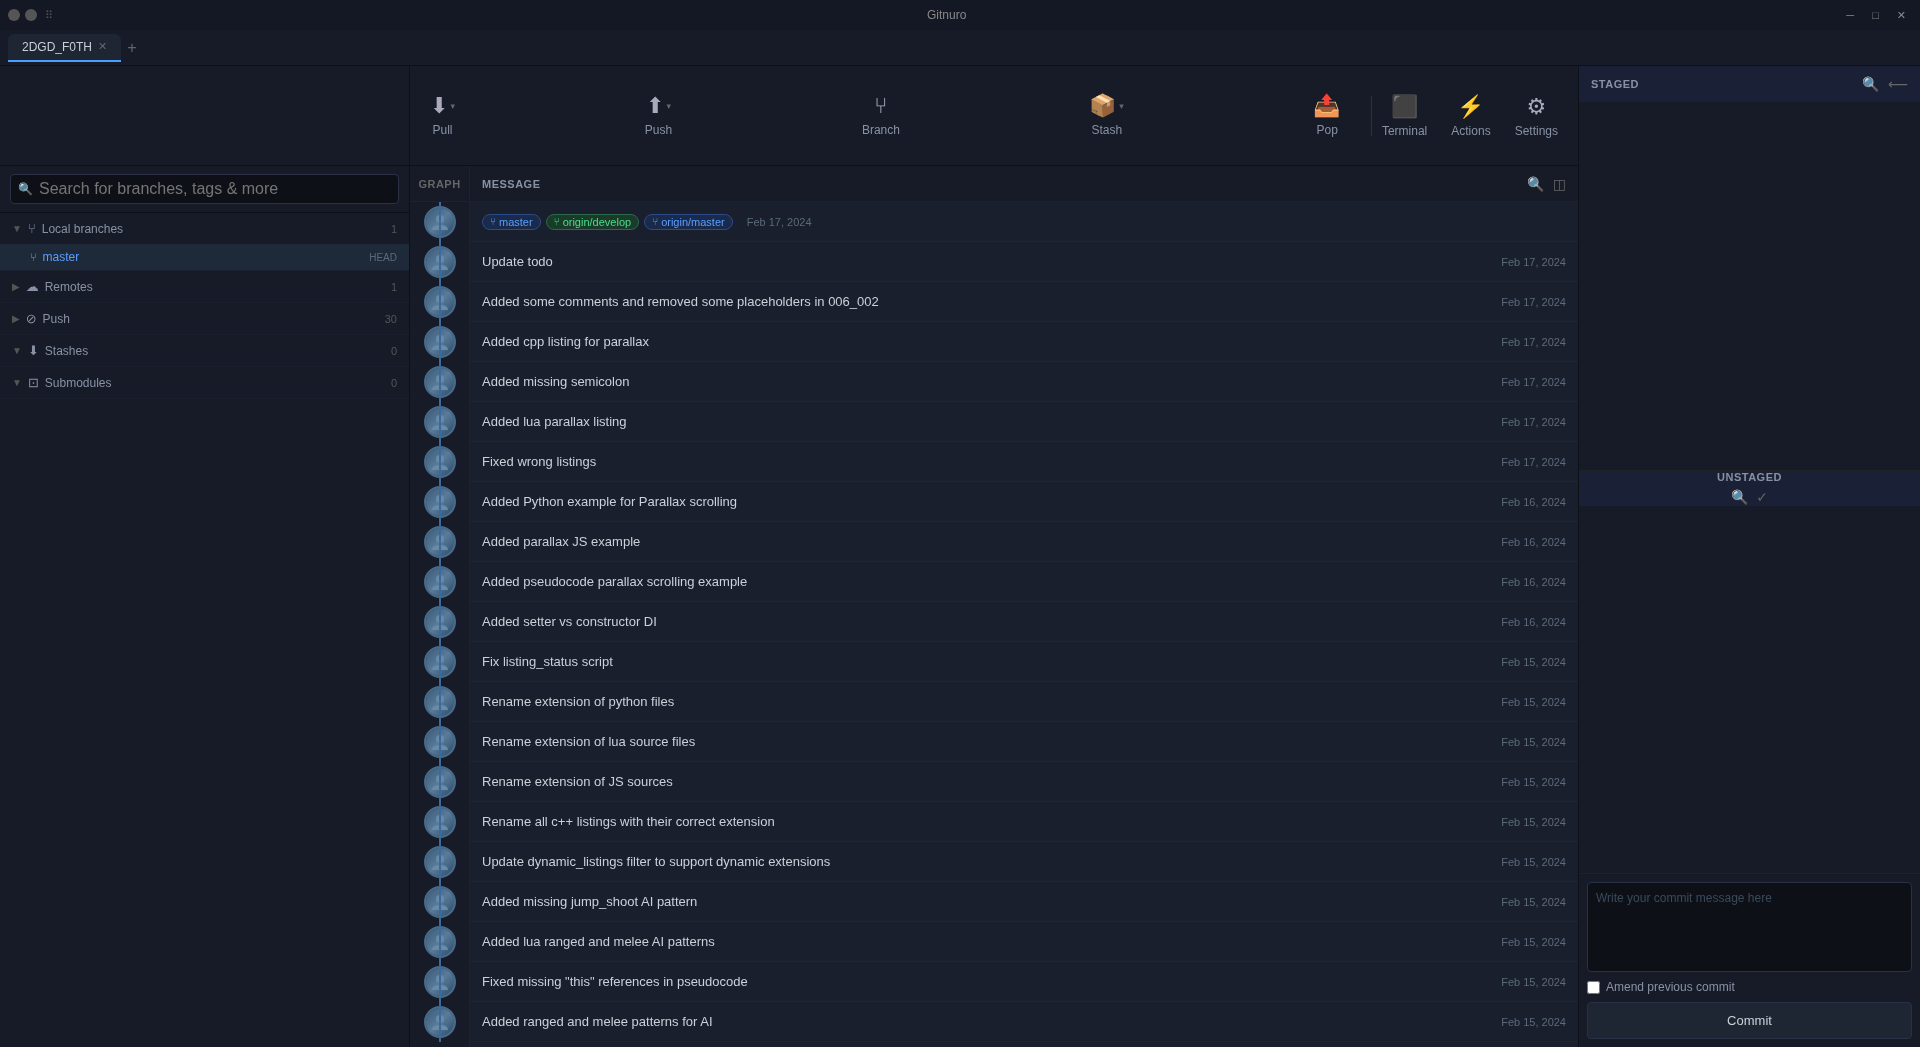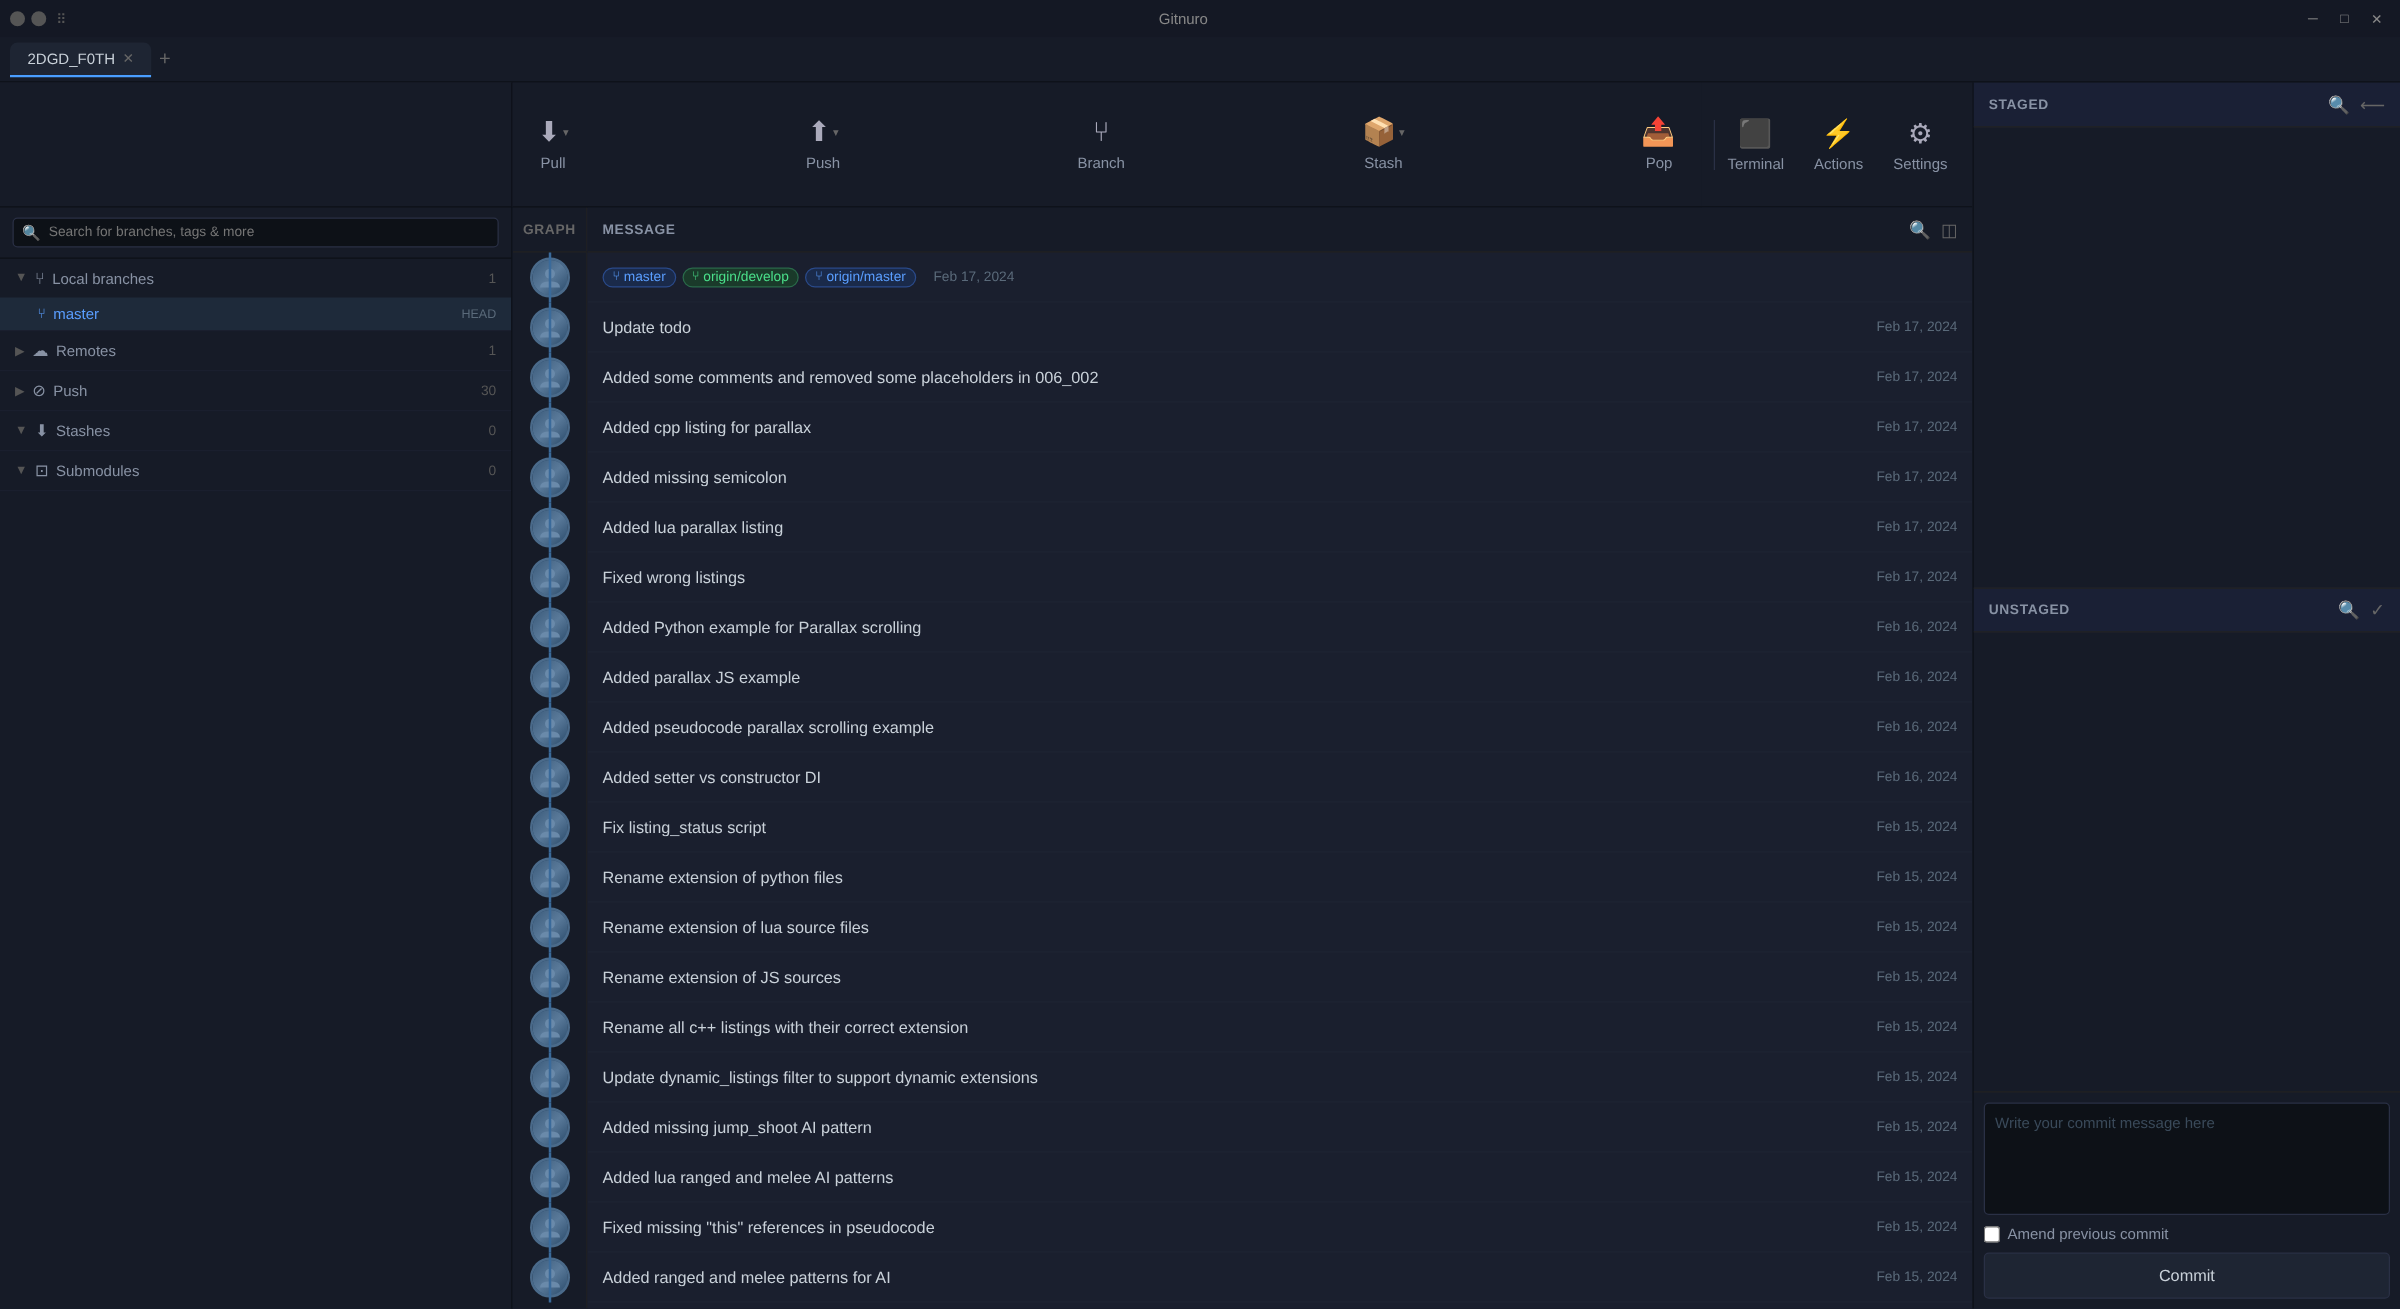--- a/index.html
+++ b/index.html
@@ -182,20 +182,21 @@
     #staged-content { flex: 1; overflow-y: auto; }
     #unstaged-header {
       height: 36px;
       display: flex;
       align-items: center;
       justify-content: space-between;
       padding: 0 12px;
       border-top: 1px solid #222;
       border-bottom: 1px solid #222;
       background: #1a2035;
+      flex-direction: column;
     }
     #unstaged-label { font-size: 11px; color: #8892a4; font-weight: 600; text-transform: uppercase; letter-spacing: 0.5px; }
     #unstaged-content { flex: 1; overflow-y: auto; height: 200px; }
     #commit-message-area {
       padding: 8px;
       border-top: 1px solid #222;
       display: flex;
       flex-direction: column;
       gap: 6px;
     }
@@ -230,21 +231,21 @@
       padding: 8px 10px;
       border-bottom: 1px solid #0d1117;
     }
     #search-input {
       width: 100%;
       background: #0d1117;
       border: 1px solid #2a3045;
       border-radius: 4px;
       padding: 5px 10px 5px 28px;
       color: #8892a4;
-      font-size: 11px;
+      font-size: 16px;
       font-family: inherit;
     }
     #search-wrapper { position: relative; }
     #search-icon { position: absolute; left: 8px; top: 50%; transform: translateY(-50%); color: #555; font-size: 12px; }
     .sidebar-section { border-bottom: 1px solid #1a1f2e; }
     .sidebar-section-header {
       display: flex;
       align-items: center;
       justify-content: space-between;
       padding: 8px 12px;

